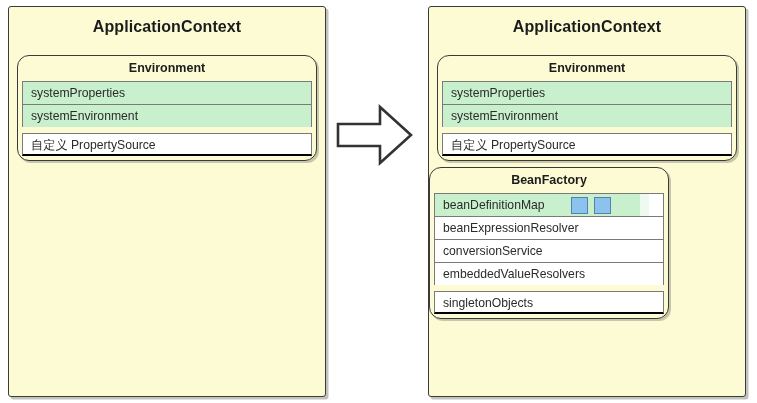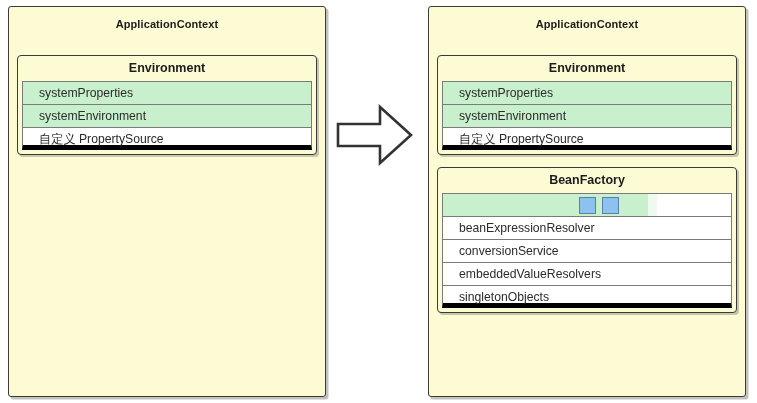--- a/index.html
+++ b/index.html
@@ -30,32 +30,32 @@
     border-radius: 3px;
     box-shadow: 2.5px 2.5px 0 rgba(120,120,110,0.45);
     box-sizing: border-box;
   }
   #panel-left  { left: 8px;   top: 6px;  width: 318px; height: 391px; }
   #panel-right { left: 428px; top: 6px;  width: 318px; height: 391px; }
 
   .context-title {
     text-align: center;
     font-weight: bold;
-    font-size: 11px;
+    font-size: 16px;
     color: #1c1c1c;
     padding-top: 11px;
     letter-spacing: 0.1px;
   }
 
   
   .group-box {
     position: absolute;
     background: #fdfbd4;
     border: 1.4px solid #3a3a3a;
-    border-radius: 4px;
+    border-radius: 12px;
     box-shadow: 2px 2px 0 rgba(120,120,110,0.40);
     box-sizing: border-box;
     overflow: hidden;
   }
   .group-title {
     text-align: center;
     font-weight: bold;
     font-size: 12.5px;
     color: #1c1c1c;
     height: 25px;
@@ -65,26 +65,26 @@
   .rows { padding: 0 4px 4px 4px; }
 
   .row {
     height: 23px;
     line-height: 23px;
     border: 1px solid #7a7a7a;
     border-bottom: none;
     background: #ffffff;
     font-size: 12.2px;
     color: #2b2b2b;
-    padding-left: 16px;
+    padding-left: 8px;
     box-sizing: border-box;
     position: relative;
     white-space: nowrap;
   }
-  .row:last-child { border-bottom: 5px solid #000000; }
+  .row:last-child { border-bottom: 2px solid #000000; margin-top: 6px; }
   .row.green { background: #c9f0cd; }
   .row.green-partial {
     background: linear-gradient(to right,
        #c9f0cd 0px, #c9f0cd 205px,
        #eefaf0 205px, #eefaf0 214px,
        #ffffff 214px);
   }
 
   .row-label { position: relative; z-index: 2; }
 
@@ -102,21 +102,21 @@
     height: 17px;
     background: #8cc2ee;
     border: 1.6px solid #5a7fa8;
     box-sizing: border-box;
   }
 
   
   #env-left  { left: 8px;  top: 48px;  width: 300px; }
   
   #env-right { left: 8px;  top: 48px;  width: 300px; }
-  #beanfactory { left: 8px; top: 160px; width: 300px; }
+  #beanfactory { left: 0; top: 160px; width: 240px; }
 
   
   .arrow-wrap {
     position: absolute;
     left: 336px;
     top: 104px;
     width: 78px;
     height: 62px;
   }
 </style>
@@ -154,21 +154,21 @@
       <div class="rows" id="env-right-rows">
           <div class="row green"><span class="row-label">systemProperties</span></div>
           <div class="row green"><span class="row-label">systemEnvironment</span></div>
           <div class="row"><span class="row-label">自定义 PropertySource</span></div>
         </div>
     </div>
 
     <div class="group-box" id="beanfactory">
       <div class="group-title">BeanFactory</div>
       <div class="rows" id="beanfactory-rows">
-          <div class="row green-partial"><span class="markers">
+          <div class="row green-partial"><span class="row-label">beanDefinitionMap</span><span class="markers">
               <span class="marker"></span>
               <span class="marker"></span>
             </span></div>
           <div class="row"><span class="row-label">beanExpressionResolver</span></div>
           <div class="row"><span class="row-label">conversionService</span></div>
           <div class="row"><span class="row-label">embeddedValueResolvers</span></div>
           <div class="row"><span class="row-label">singletonObjects</span></div>
         </div>
     </div>
   </div>

